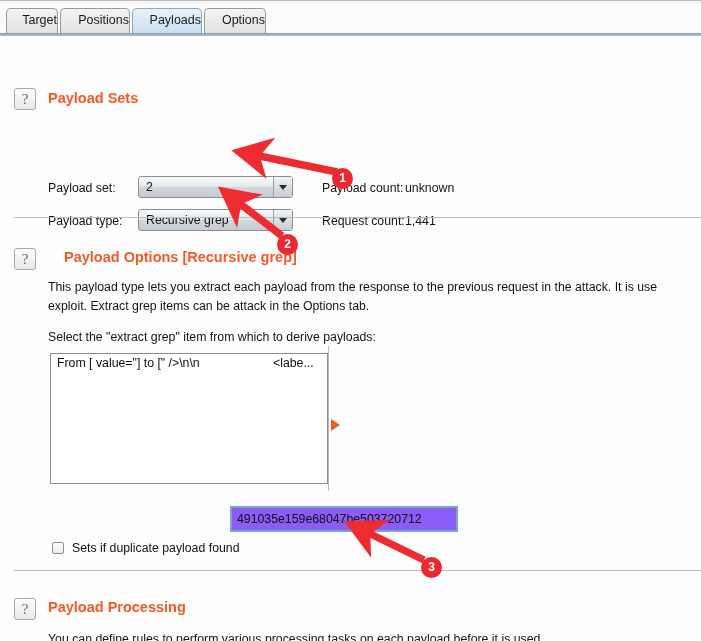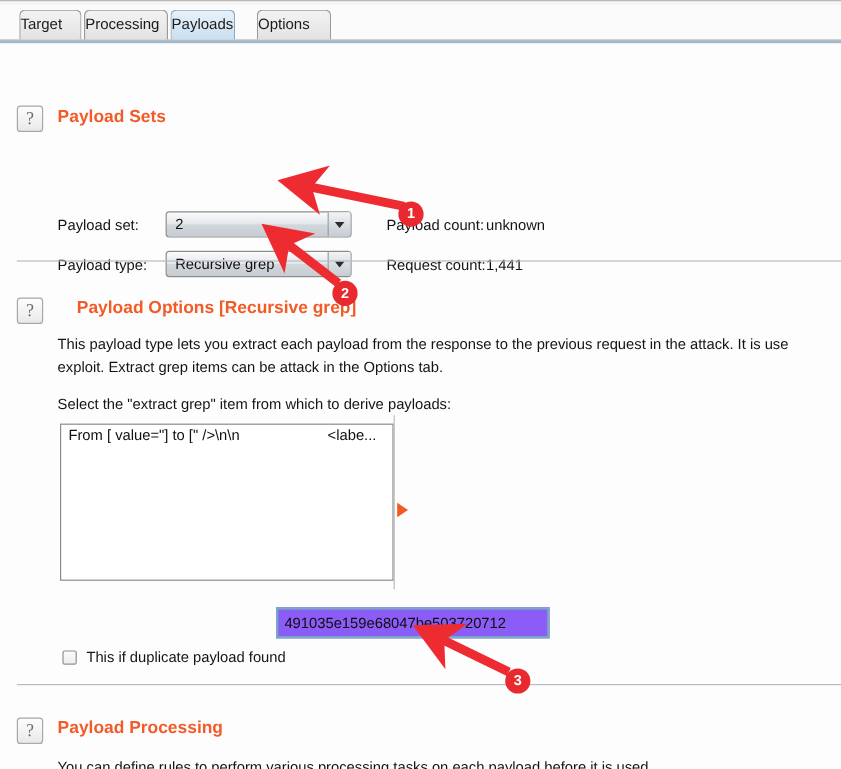--- a/index.html
+++ b/index.html
@@ -50,33 +50,32 @@
     height: 25px;
     box-sizing: border-box;
     border: 1px solid #9a9a9a;
     border-bottom: none;
     border-radius: 5px 5px 0 0;
     background: linear-gradient(to bottom, #f3f3f3 0%, #e2e2e2 100%);
     font-family: "Liberation Sans", sans-serif;
     font-size: 12.5px;
     color: #1b1b1b;
     line-height: 23px;
-    text-align: left;
+    text-align: right;
     cursor: default;
     user-select: none;
-    margin-left: 10px;
   }
   .tab.selected {
     background: linear-gradient(to bottom, #e8f1f8 0%, #c9dff0 100%);
     border-color: #8ba9bf;
     z-index: 3;
   }
   .tab-target    { left: 6px;   width: 52px; }
   .tab-positions { left: 60px;  width: 70px; }
-  .tab-payloads  { left: 132px; width: 54px; }
+  .tab-payloads  { left: 132px; width: 70px; padding-left: 10px; }
   .tab-options   { left: 204px; width: 62px; }
 
   
   .panel {
     position: absolute;
     left: 0; top: 34px;
     width: 701px;
     height: 607px;
     background: #fdfdfd;
     border-top: 2px solid #9fb8cd;
@@ -281,21 +280,21 @@
 </head>
 <body>
 
 <div id="app">
 
   <div class="top-strip"></div>
 
   <div class="tabbar">
     <div class="tabbar-baseline"></div>
     <div class="tab tab-target">Target</div>
-    <div class="tab tab-positions">Processing</div>
+    <div class="tab tab-positions">Positions</div>
     <div class="tab tab-payloads selected">Payloads</div>
     <div class="tab tab-options">Options</div>
   </div>
 
   <div class="panel">
 
     <div class="help-icon" style="left:14px; top:52px;">?</div>
     <div class="section-title" style="left:48px; top:54px;">Payload Sets</div>
 
 
@@ -334,21 +333,21 @@
       </div>
     </div>
 
     <div class="tri-divider" style="left:328px; top:310px; height:145px;"></div>
     <div class="orange-tri" style="left:331px; top:383px;"></div>
 
     <input class="text-input" style="left: 230px; top: 470px; width: 228px; height: 26px;" value="491035e159e68047be503720712">
 
     <div class="checkbox-row" style="left:52px; top:505px;">
       <span class="cb-box"></span>
-      <span class="cb-label">This if duplicate payload found</span>
+      <span class="cb-label">Sets if duplicate payload found</span>
     </div>
 
     <div class="divider" style="top:534px;"></div>
 
     <div class="help-icon" style="left:14px; top:562px;">?</div>
     <div class="section-title" style="left:48px; top:563px;">Payload Processing</div>
     <div class="body-text" style="left:48px; top:594px;">You can define rules to perform various processing tasks on each payload before it is used.</div>
 
   </div>
 

